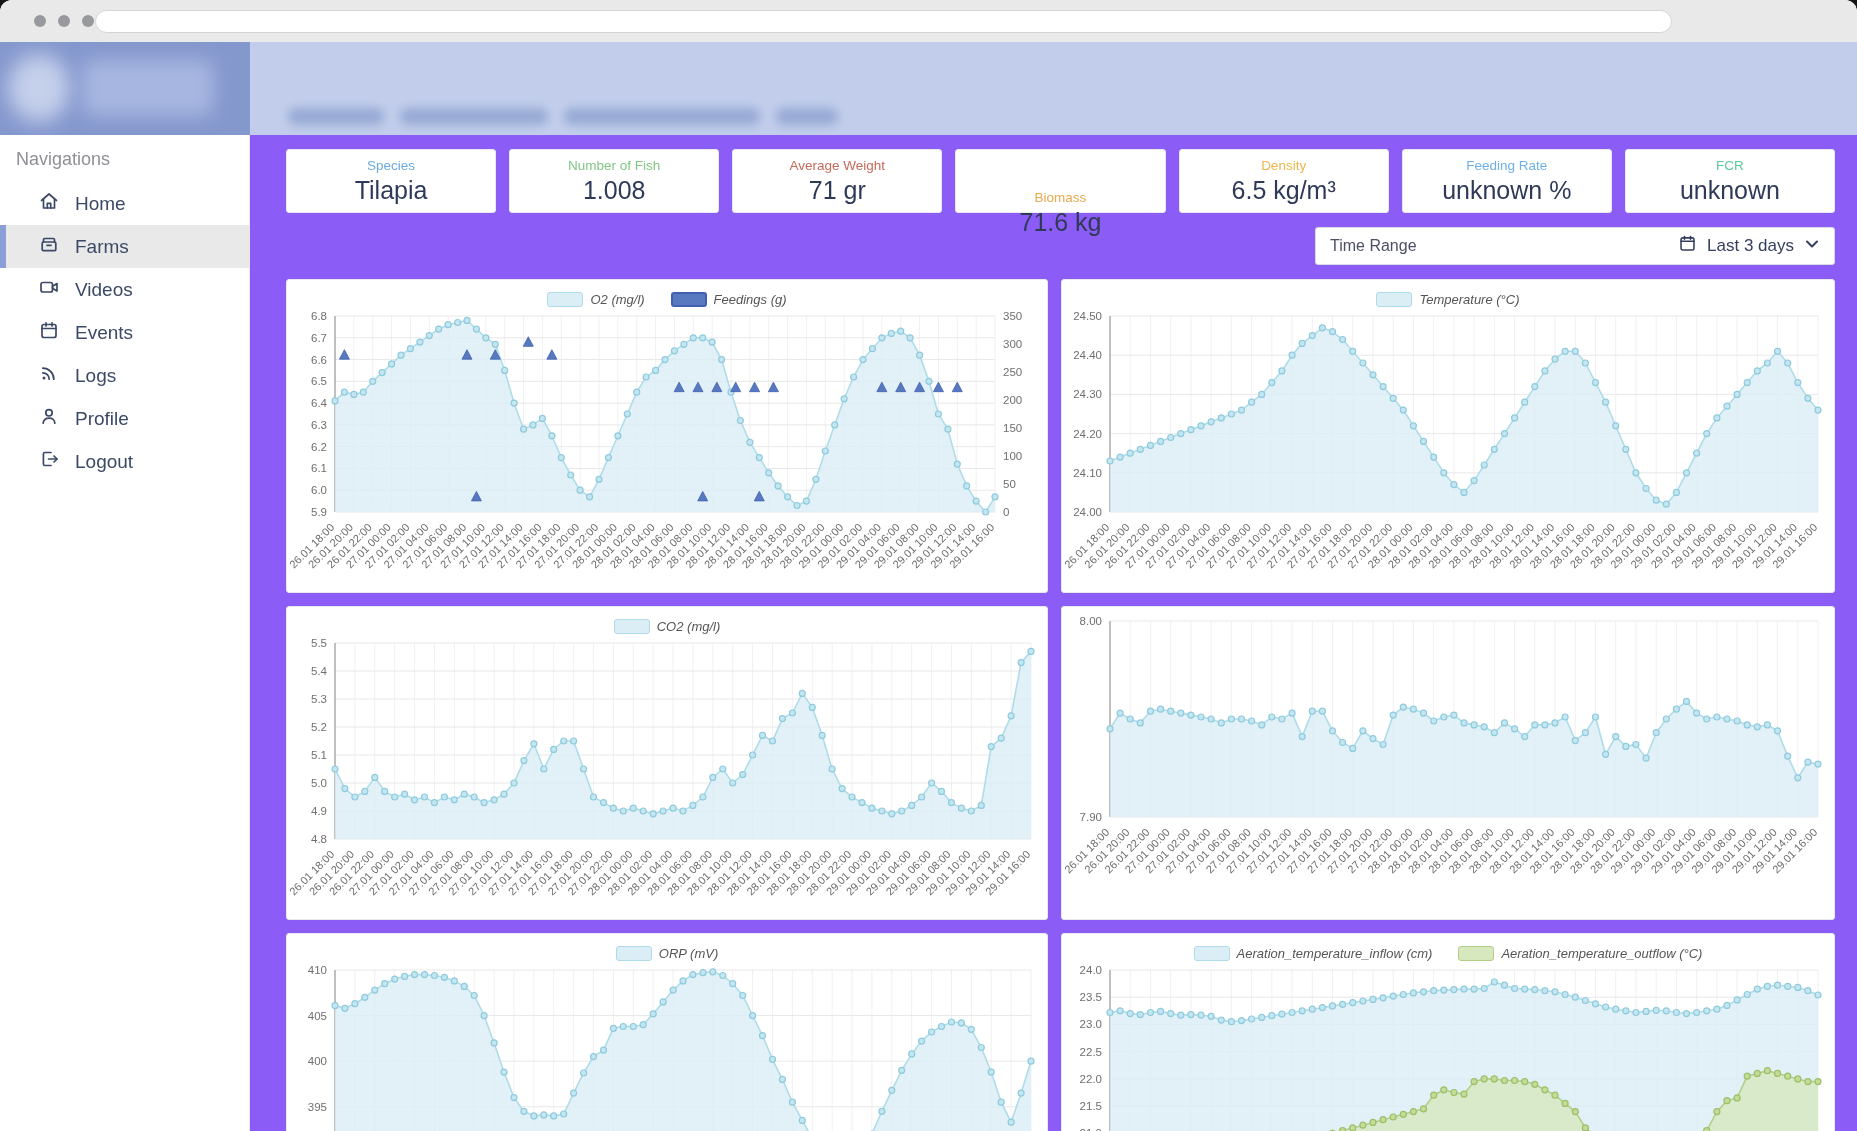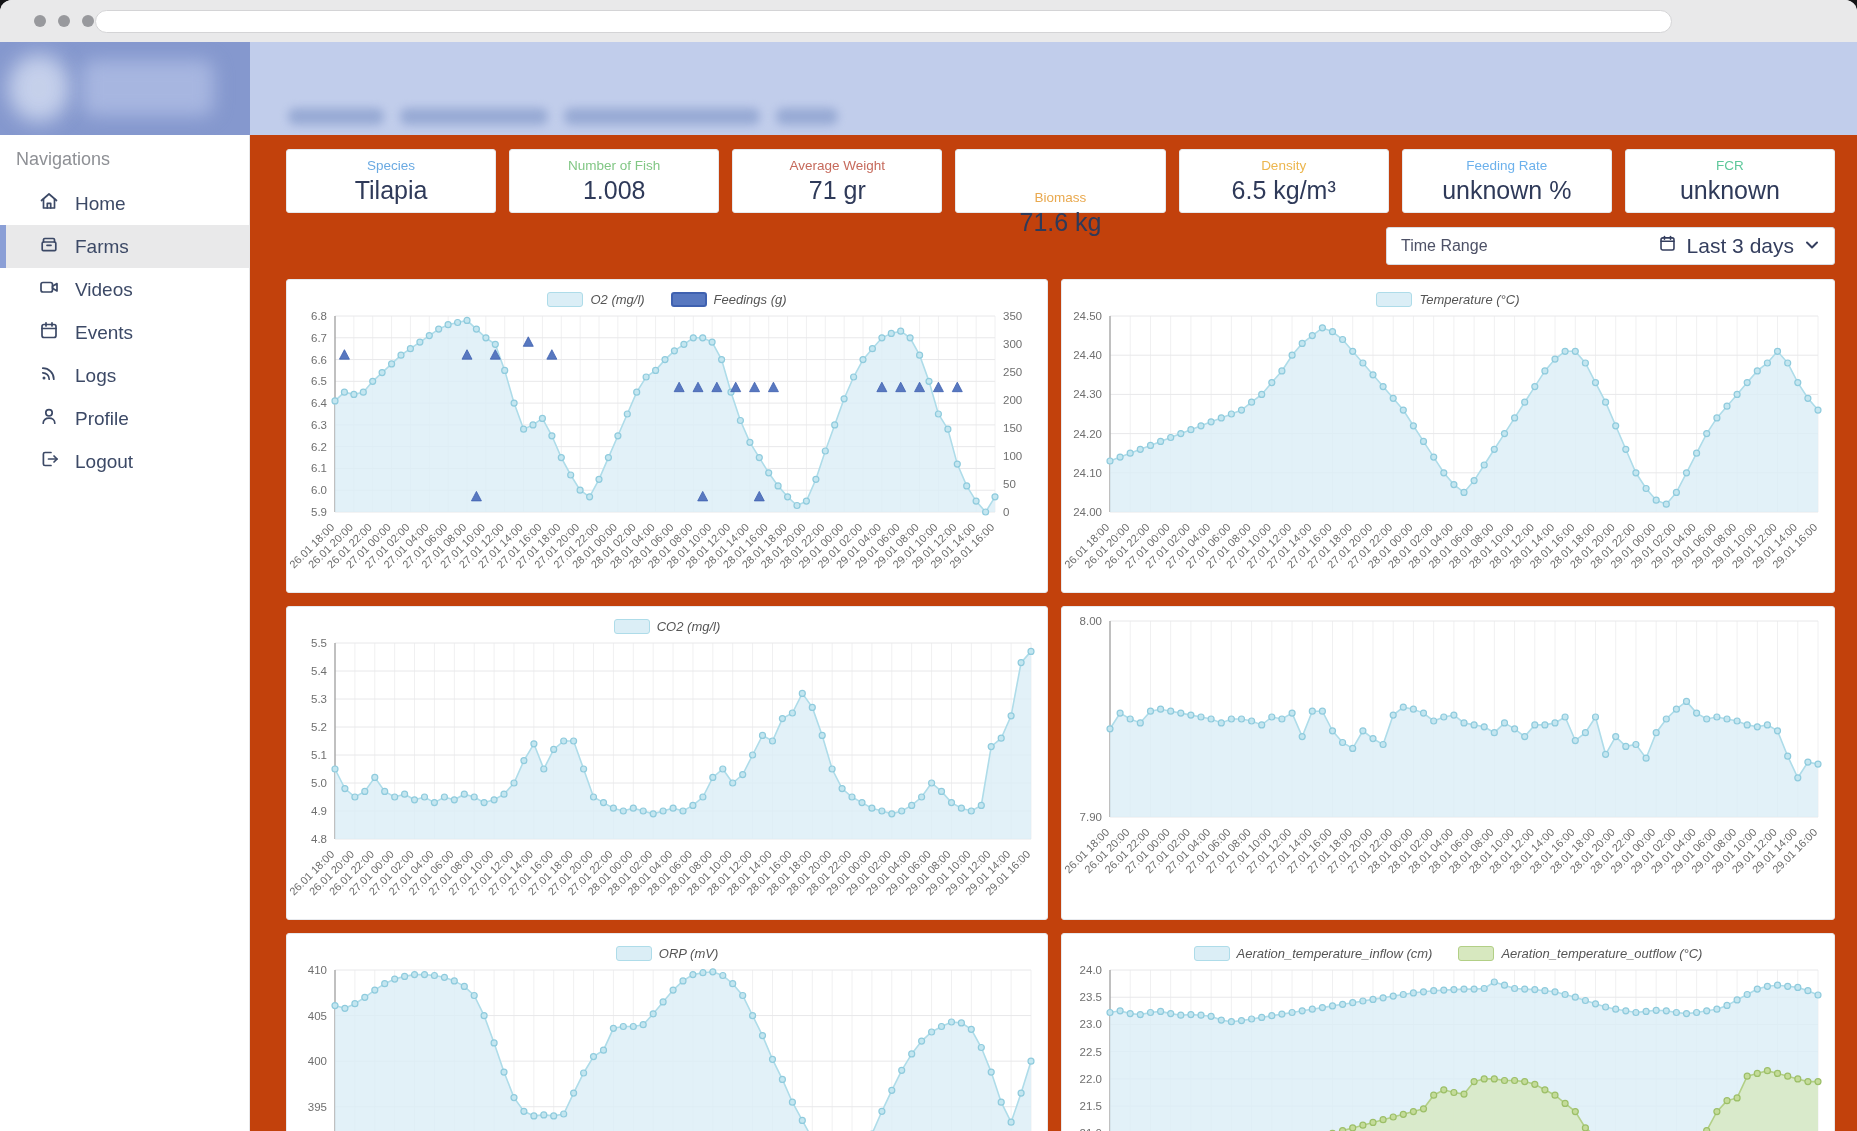--- a/index.html
+++ b/index.html
@@ -28,33 +28,33 @@
   
   .body-row { display:flex; height:996px; }
   .sidebar { width:250px; background:#ffffff; border-right:1px solid #e7e7e9; padding-top:14px; flex:none; }
   .nav-title { margin:0 0 12px 16px; color:#8e9095; font-size:18px; }
   .nav-item { display:flex; align-items:center; gap:15px; padding:8px 0 8px 38px;
     font-size:19px; color:#3c4966; position:relative; cursor:pointer; }
   .nav-item svg { flex:none; }
   .nav-item.active { background:#e9e9ea; }
   .nav-item.active::before { content:''; position:absolute; left:0; top:0; bottom:0;
     width:6px; background:#8b9fd6; }
-  .main { flex:1; padding:14px 22px 0 36px; overflow:hidden; background:#c2410c; }
+  .main { flex:1; padding:14px 22px 0 36px; overflow:hidden; background:#8b5cf6; }
   
   .stats-row { display:flex; gap:13px; }
   .stat-card { flex:1; background:#fff; border:1px solid #e6e8ec; border-radius:3px;
     height:64px; text-align:center; padding-top:8px; }
   .stat-label { font-size:13.5px; margin-bottom:3px; }
   .stat-value { font-size:25px; color:#2f3a59; font-weight:500; }
   
   .timebar-row { display:flex; justify-content:flex-end; margin:14px 0 14px; }
-  .timebar { width:449px; height:38px; background:#fff; border:1px solid #d8dbe2; border-radius:3px;
+  .timebar { width:520px; height:38px; background:#fff; border:1px solid #d8dbe2; border-radius:3px;
     display:flex; align-items:center; justify-content:space-between; padding:0 14px; cursor:pointer; }
   .timebar-label { font-size:16px; color:#4d5166; }
-  .timebar-right { display:flex; align-items:center; gap:10px; color:#343e5e; font-size:21px; }
+  .timebar-right { display:flex; align-items:center; gap:10px; color:#343e5e; font-size:17px; }
   
   .charts-grid { display:grid; grid-template-columns:762px 1fr; gap:13px; }
   .chart-card { background:#fff; border:1px solid #e7e9ed; border-radius:3px; height:314px;
     padding-top:8px; overflow:hidden; }
   .legend-row { display:flex; justify-content:center; gap:26px; align-items:center;
     height:22px; font-size:13px; color:#555; }
   .legend-item { display:flex; align-items:center; gap:7px;font-style:italic; }
   .legend-swatch { width:36px; height:15px; border-radius:3px; }
 </style>
 </head>

